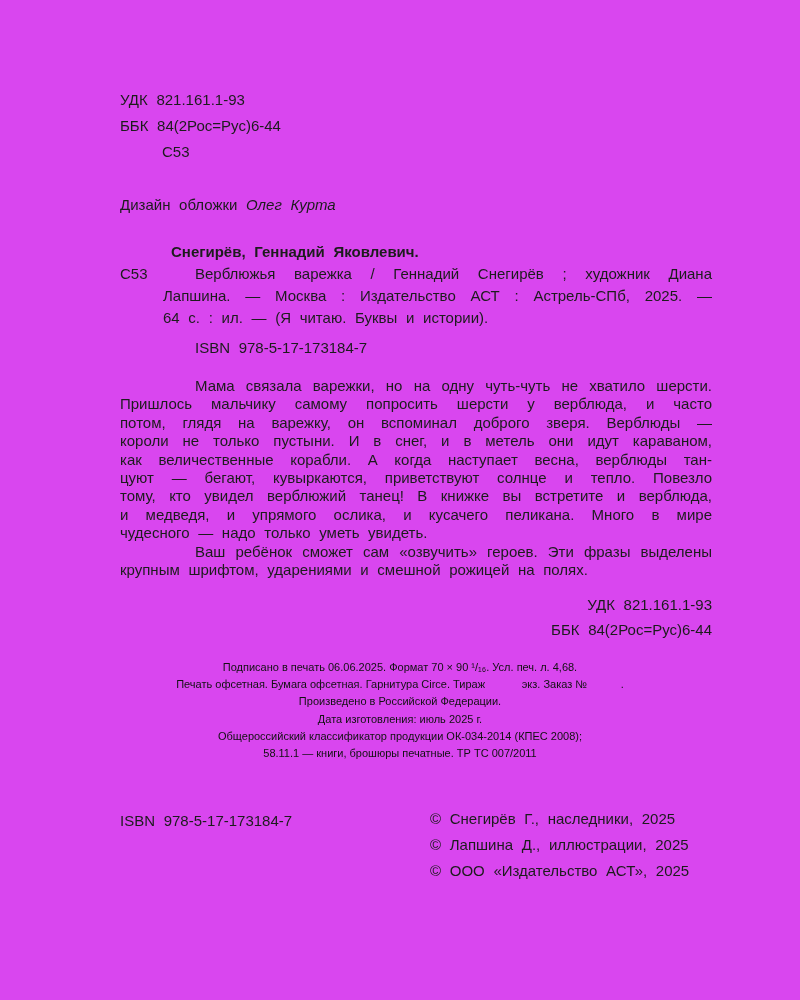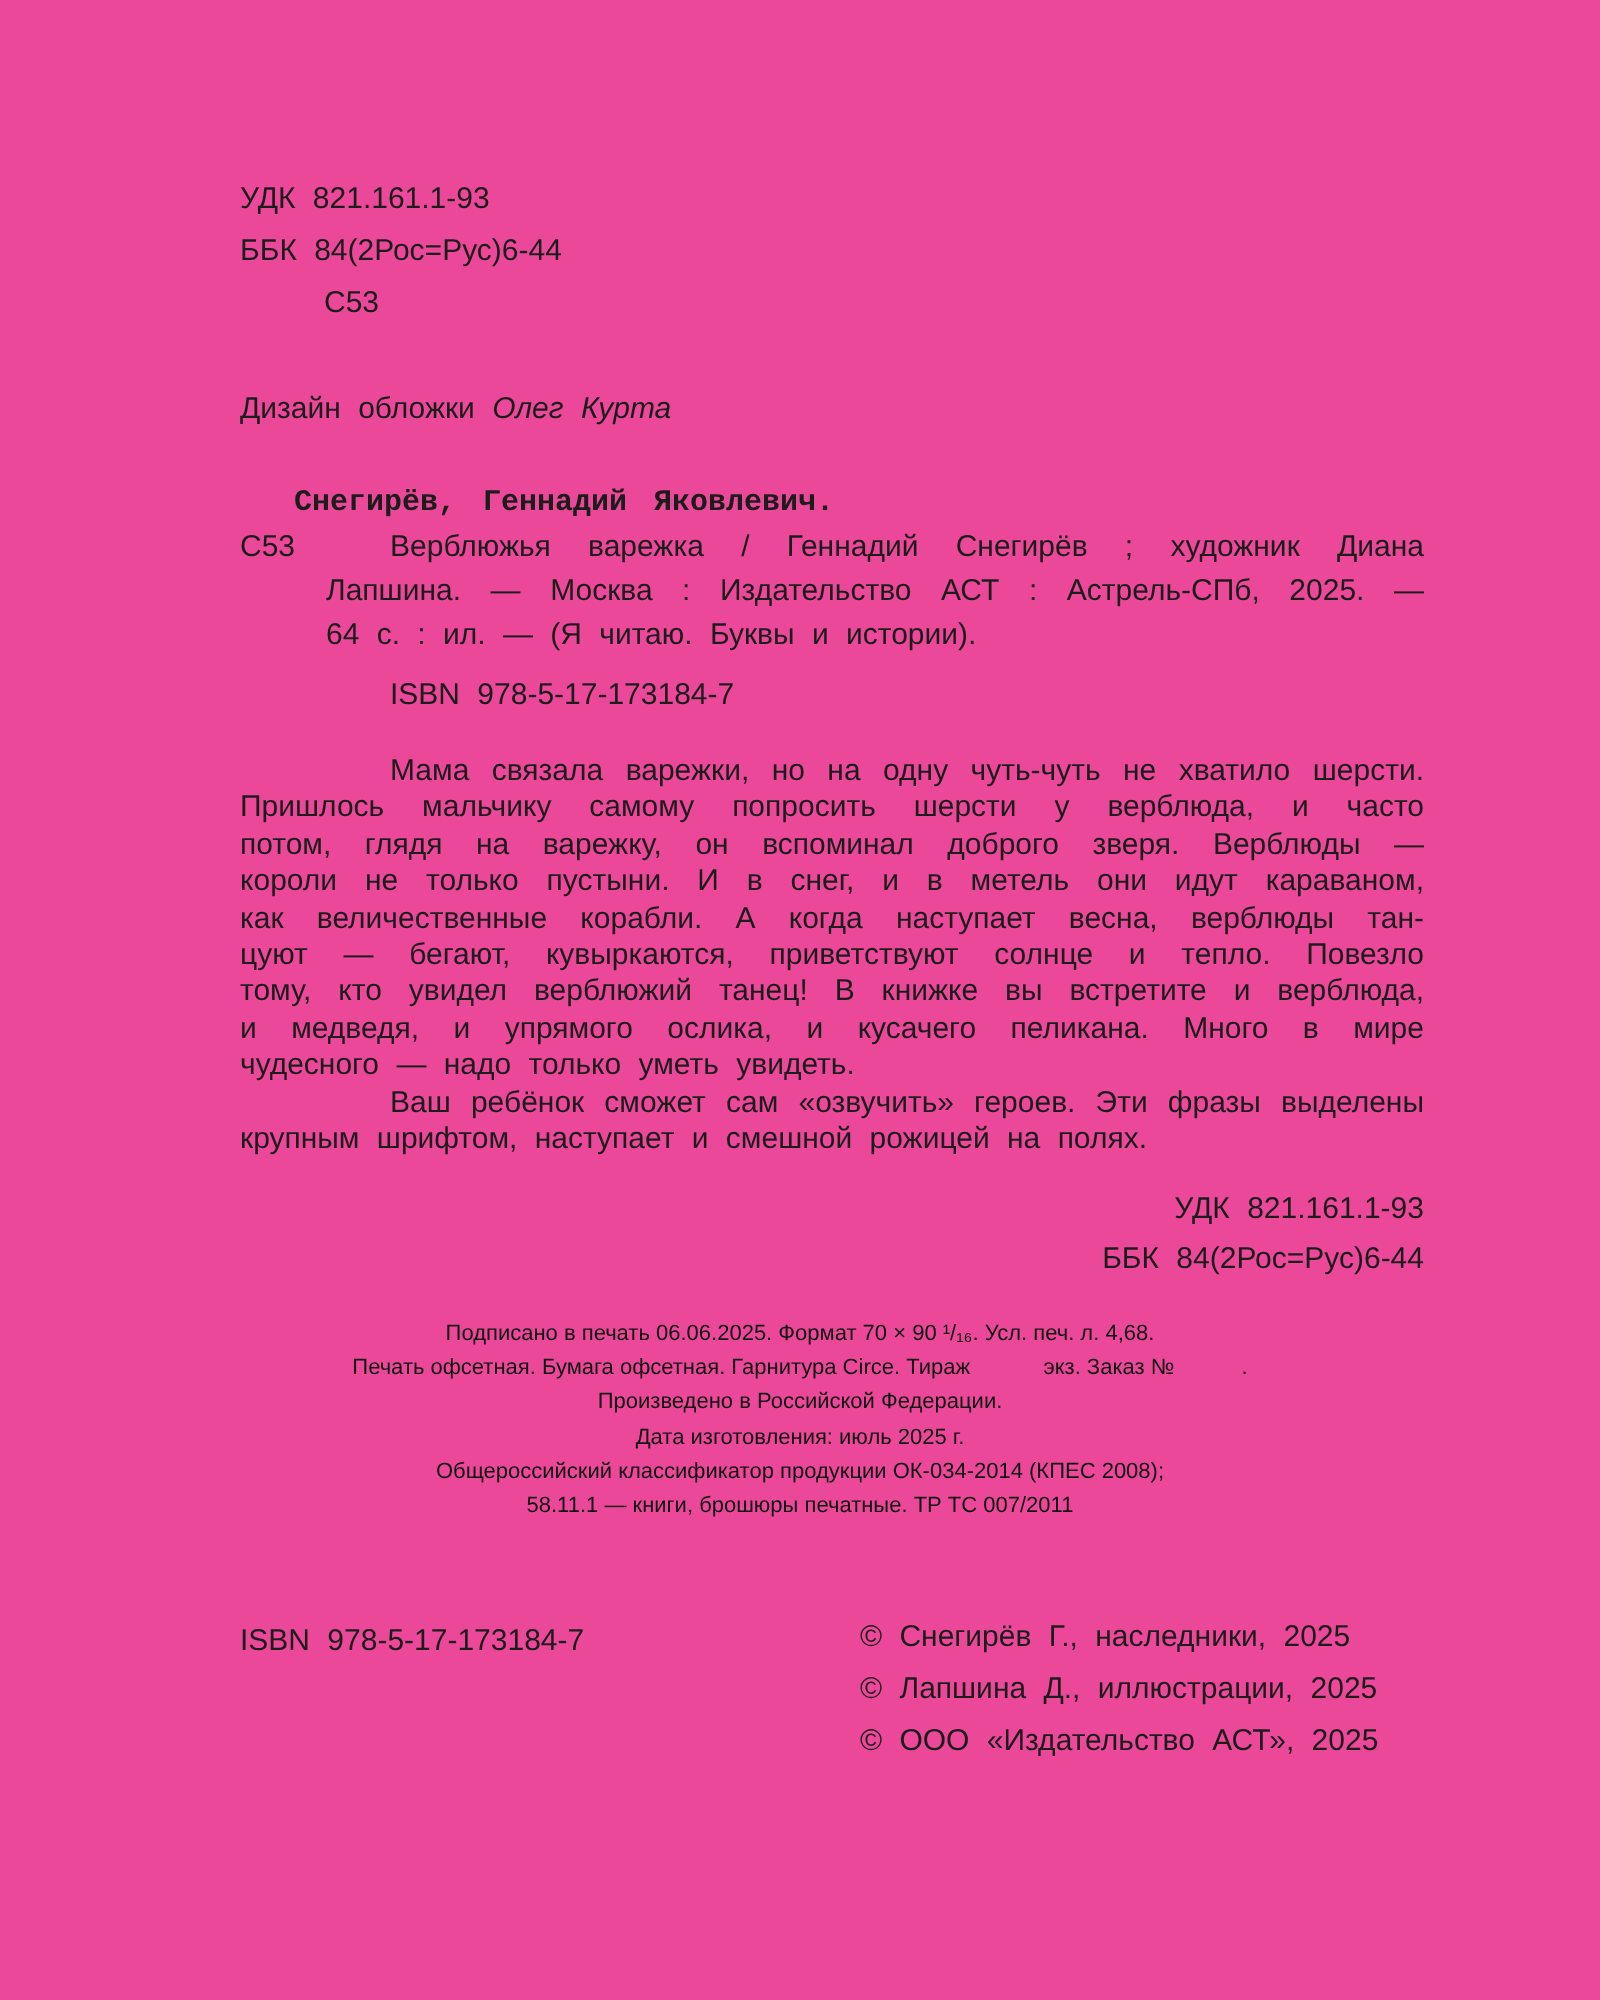--- a/index.html
+++ b/index.html
@@ -1,37 +1,37 @@
 <!DOCTYPE html>
 <html lang="ru"><head>
 <meta charset="utf-8">
 <style>
   * { margin: 0; padding: 0; box-sizing: border-box; }
   html, body { background: #ffffff; }
   .page {
     position: relative;
     width: 800px;
     height: 1000px;
-    background: #ec4899;
+    background: #d946ef;
     font-family: "Liberation Sans", sans-serif;
     font-size: 15px;
     color: #1c1c1c;
     word-spacing: 0.3em;
     overflow: hidden;
   }
   .abs { position: absolute; }
 
   .head-codes { top: 87px; left: 120px; line-height: 26px; }
   .head-codes .s53 { margin-left: 42px; }
 
   .designer { top: 196px; left: 120px; width: 592px; text-align: left; }
   .designer .name { font-style: italic; }
 
   .catalog { top: 241px; left: 120px; width: 592px; line-height: 22px; }
-  .catalog .author { margin-left: 27px; font-weight: bold; font-family: Liberation Mono, monospace; }
+  .catalog .author { margin-left: 51px; font-weight: bold; }
   .entry-wrap { position: relative; }
   .entry-s53 { position: absolute; left: 0; top: 0; }
   .entry { margin-left: 43px; }
 
   .jlines .line { text-align: justify; text-align-last: justify; }
   .jlines .line.last { text-align-last: left; }
   .entry .line.first { text-indent: 32px; }
   .annotation .line.first { text-indent: 75px; }
 
   .isbn-mid { top: 339px; left: 195px; }
@@ -90,21 +90,21 @@
         <div class="line">потом, глядя на варежку, он вспоминал доброго зверя. Верблюды —</div>
         <div class="line">короли не только пустыни. И в снег, и в метель они идут караваном,</div>
         <div class="line">как величественные корабли. А когда наступает весна, верблюды тан-</div>
         <div class="line">цуют — бегают, кувыркаются, приветствуют солнце и тепло. Повезло</div>
         <div class="line">тому, кто увидел верблюжий танец! В книжке вы встретите и верблюда,</div>
         <div class="line">и медведя, и упрямого ослика, и кусачего пеликана. Много в мире</div>
         <div class="line last">чудесного — надо только уметь увидеть.</div>
       </div>
     <div class="para jlines">
         <div class="line first">Ваш ребёнок сможет сам «озвучить» героев. Эти фразы выделены</div>
-        <div class="line last">крупным шрифтом, наступает и смешной рожицей на полях.</div>
+        <div class="line last">крупным шрифтом, ударениями и смешной рожицей на полях.</div>
       </div>
   </div>
 
   <div class="abs codes-right">
     <div>УДК 821.161.1-93</div>
     <div>ББК 84(2Рос=Рус)6-44</div>
   </div>
 
   <div class="abs imprint"><div class="line first">Подписано в печать 06.06.2025. Формат 70 × 90 ¹/₁₆. Усл. печ. л. 4,68.</div><div class="line">Печать офсетная. Бумага офсетная. Гарнитура Circe. Тираж            экз. Заказ №           .</div><div class="line">Произведено в Российской Федерации.</div><div class="line">Дата изготовления: июль 2025 г.</div><div class="line">Общероссийский классификатор продукции ОК-034-2014 (КПЕС 2008);</div><div class="line last">58.11.1 — книги, брошюры печатные. ТР ТС 007/2011</div></div>
 

